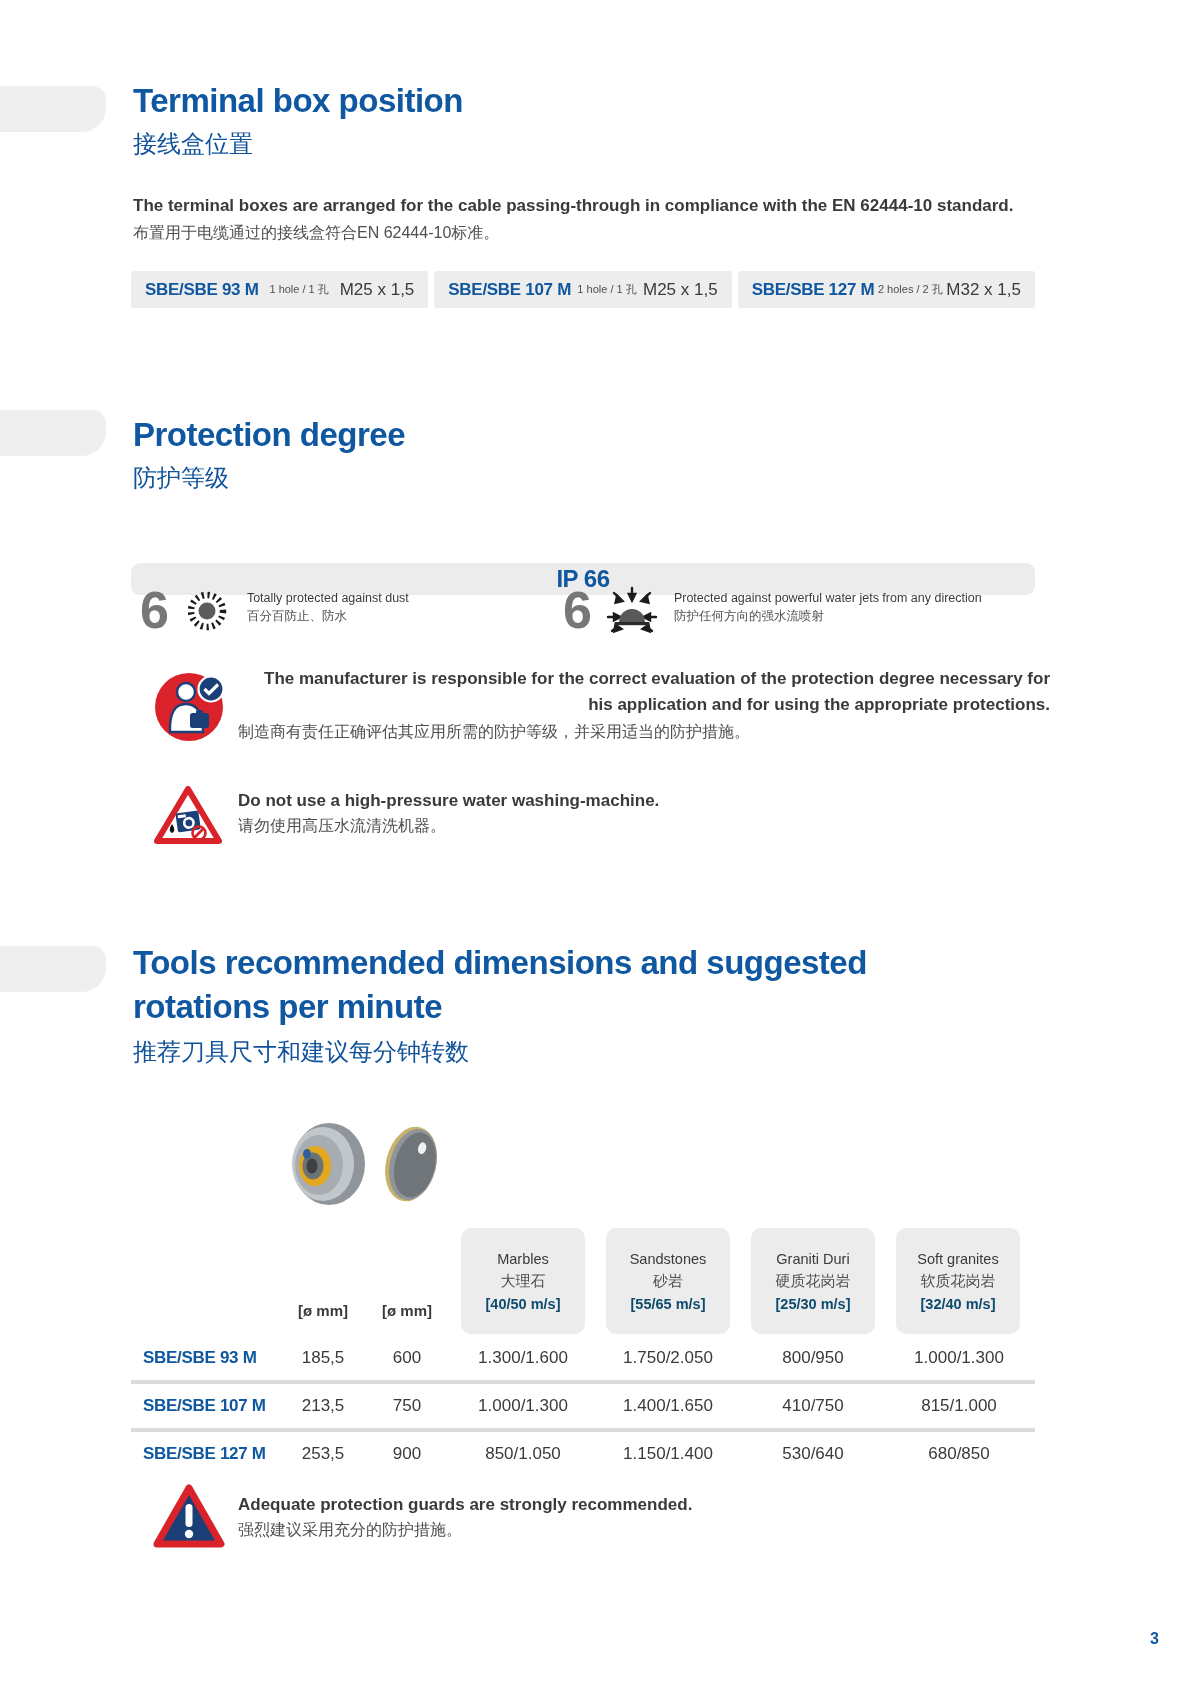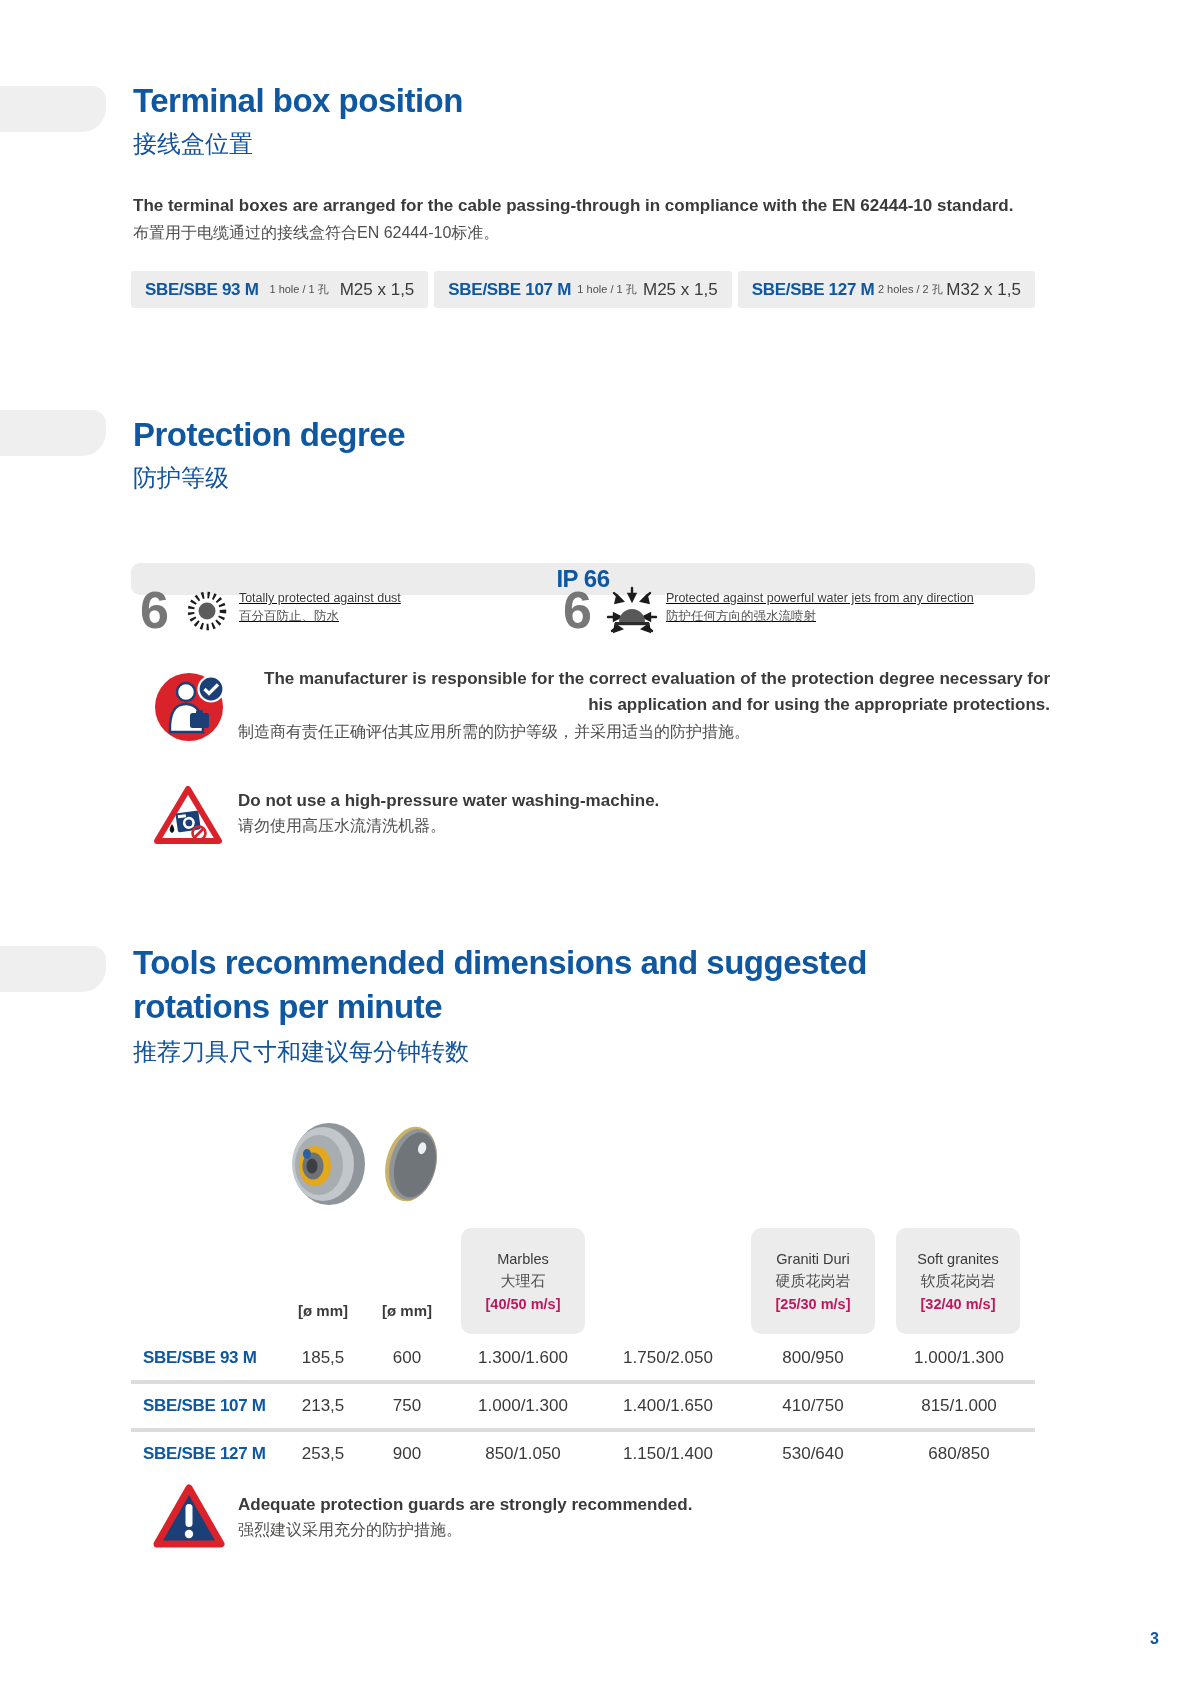--- a/index.html
+++ b/index.html
@@ -23,36 +23,36 @@
   .tbox-holes { font-size:11px; color:#4f4f4e; margin-left:auto; white-space:nowrap; }
   .tbox-thread { font-size:17px; color:#3a3a39; margin-left:auto; white-space:nowrap; }
 
   .ip-bar { position:absolute; left:131px; top:563px; width:904px; height:32px; background:#ececec;
             border-radius:9px; display:flex; align-items:center; justify-content:center; }
   .ip-label { font-size:24px; font-weight:bold; color:#0f57a0; letter-spacing:-0.5px; }
 
   .digit-group { position:absolute; top:584px; display:flex; align-items:flex-start; }
   .big-digit { font-size:52px; line-height:52px; color:#777; font-weight:bold; }
   .digit-icon { margin-left:14px; margin-top:2px; }
-  .digit-text { margin-left:8px; margin-top:6px;text-decoration:underline; }
+  .digit-text { margin-left:16px; margin-top:6px; }
   .digit-text .en { font-size:12.5px; color:#3a3a39; line-height:17px; white-space:nowrap; }
   .digit-text .zh { font-size:12.5px; color:#4f4f4e; line-height:18px; white-space:nowrap; }
 
   .note-icon { position:absolute; left:152px; }
   .note-text-en { position:absolute; left:238px; width:812px; font-size:17px; font-weight:bold;
                   color:#3a3a39; line-height:26px; }
   .note-text-zh { position:absolute; left:238px; font-size:16px; color:#4f4f4e; white-space:nowrap; }
 
   .diam-label { position:absolute; font-size:15px; font-weight:bold; color:#3a3a39; transform:translateX(-50%); }
 
   .hdr-box { position:absolute; top:1228px; width:124px; height:106px; background:#ececec; border-radius:10px;
              display:flex; flex-direction:column; align-items:center; justify-content:center; gap:5px; }
   .hdr-box .name { font-size:14.5px; font-weight:normal; color:#3a3a39; }
   .hdr-box .zh { font-size:15px; color:#4f4f4e; }
-  .hdr-box .speed { font-size:14.5px; font-weight:bold; color:#be185d; }
+  .hdr-box .speed { font-size:14.5px; font-weight:bold; color:#0c4a6e; }
 
   .trow { position:absolute; left:131px; width:904px; height:44px; }
   .trow .model { position:absolute; left:12px; top:50%; transform:translateY(-50%); font-size:17px;
                  font-weight:bold; color:#0f57a0; letter-spacing:-0.3px; white-space:nowrap; }
   .trow .val { position:absolute; top:50%; transform:translate(-50%,-50%); font-size:17px; color:#3a3a39;
                white-space:nowrap; }
   .tsep { position:absolute; left:131px; width:904px; height:4px; background:#dcdcdc; }
 
   .page-num { position:absolute; left:1150px; top:1630px; font-size:16px; color:#0f57a0; font-weight:bold; }
 
@@ -200,20 +200,25 @@
   </span>
 
   <div class="diam-label" style="left:323px; top:1302px;">[ø mm]</div>
   <div class="diam-label" style="left:407px; top:1302px;">[ø mm]</div>
 
   <div class="hdr-box" style="left:461px;">
     <div class="name">Marbles</div>
     <div class="zh">大理石</div>
     <div class="speed">[40/50 m/s]</div>
   </div>
+  <div class="hdr-box" style="left:606px;">
+    <div class="name">Sandstones</div>
+    <div class="zh">砂岩</div>
+    <div class="speed">[55/65 m/s]</div>
+  </div>
   <div class="hdr-box" style="left:751px;align-items:center;">
     <div class="name">Graniti Duri</div>
     <div class="zh">硬质花岗岩</div>
     <div class="speed">[25/30 m/s]</div>
   </div>
   <div class="hdr-box" style="left:896px;">
     <div class="name">Soft granites</div>
     <div class="zh">软质花岗岩</div>
     <div class="speed">[32/40 m/s]</div>
   </div>

